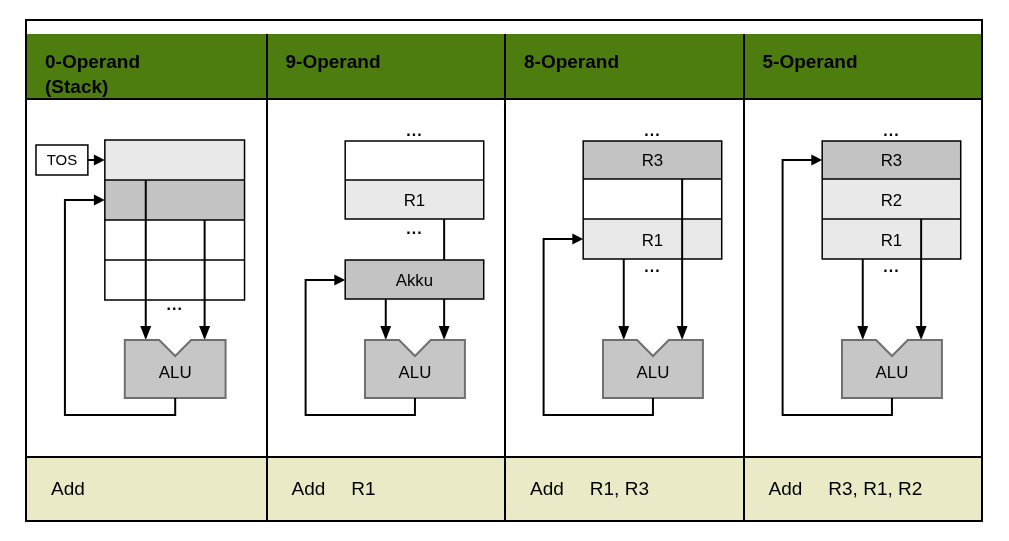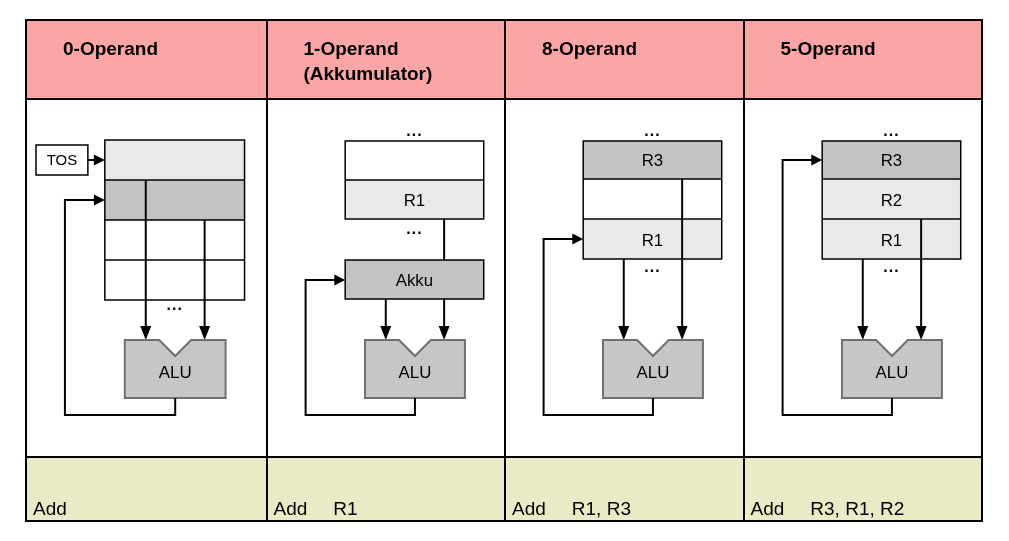--- a/index.html
+++ b/index.html
@@ -4,46 +4,46 @@
 <style>
   html,body{margin:0;padding:0;background:#ffffff;}
   .page{position:relative;width:1009px;height:541px;background:#ffffff;
         font-family:"Liberation Sans",sans-serif;color:#000;}
   .isa-table{position:absolute;left:25px;top:19px;width:958px;
              display:grid;grid-template-columns:repeat(4,1fr);
              grid-template-rows:79px 358px 62px;
              border:2px solid #000;box-sizing:border-box;background:#fff;}
   .cell{box-sizing:border-box;border-left:2px solid #000;}
   .cell.first{border-left:none;}
-  .head{background:#fca5a5;border-bottom:2px solid #000;
+  .head{background:#4d7c0f;border-bottom:2px solid #000;
         font-weight:bold;font-size:19px;line-height:25px;
-        padding:15px 6px 0 36px;}
+        padding:15px 6px 0 18px;margin-top:13px;}
   .mid{background:#ffffff;border-bottom:2px solid #000;overflow:hidden;}
   .mid svg{display:block;width:100%;height:358px;}
-  .foot{background:#eaeac6;display:flex;align-items:flex-end;
-        font-size:19px;padding-left:6px;}
+  .foot{background:#eaeac6;display:flex;align-items:center;
+        font-size:19px;padding-left:24px;}
   .foot .ops{margin-left:26px;}
   svg text{font-family:"Liberation Sans",sans-serif;}
   .reg-label{font-size:17px;}
   .alu-label{font-size:17px;}
   .tos-label{font-size:15px;}
   .dots{font-size:16px;font-weight:bold;letter-spacing:1px;}
 </style>
 </head>
 <body>
 
 <div class="page">
   <div class="isa-table">
 
     <div class="cell head first">
       <div>0-Operand</div>
+      <div>(Stack)</div>
     </div>
     <div class="cell head">
-      <div>1-Operand</div>
-      <div>(Akkumulator)</div>
+      <div>9-Operand</div>
     </div>
     <div class="cell head">
       <div>8-Operand</div>
     </div>
     <div class="cell head">
       <div>5-Operand</div>
     </div>
 
     <div class="cell mid first">
       <svg viewBox="0 0 239 358" preserveAspectRatio="none">

